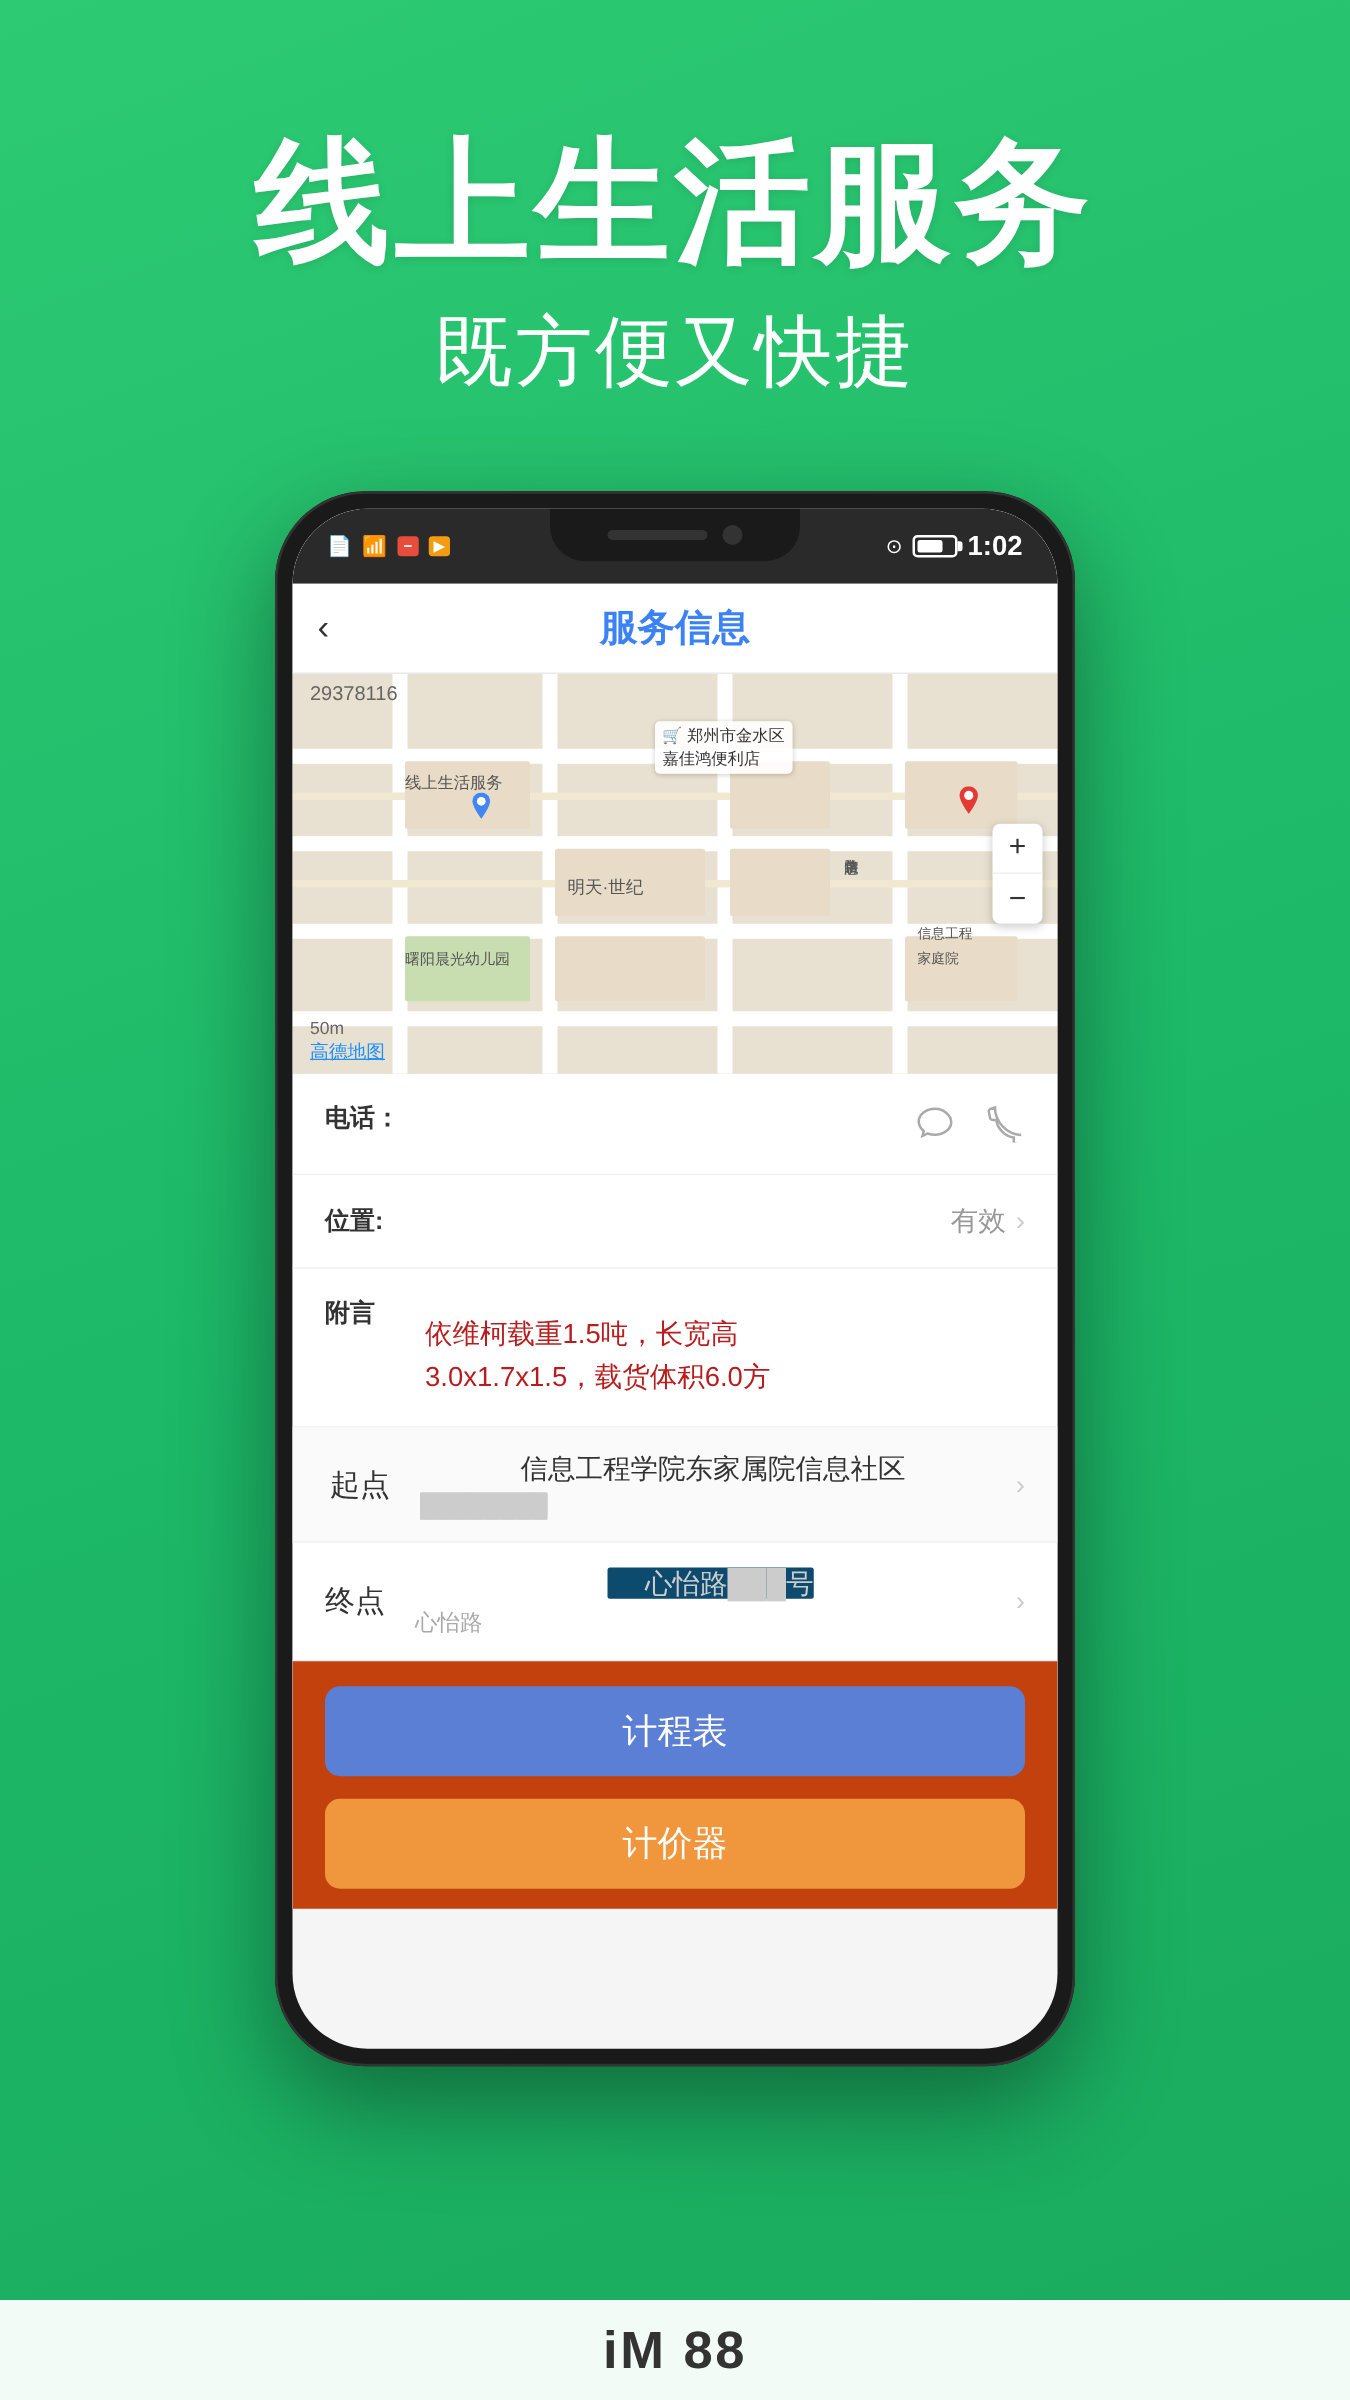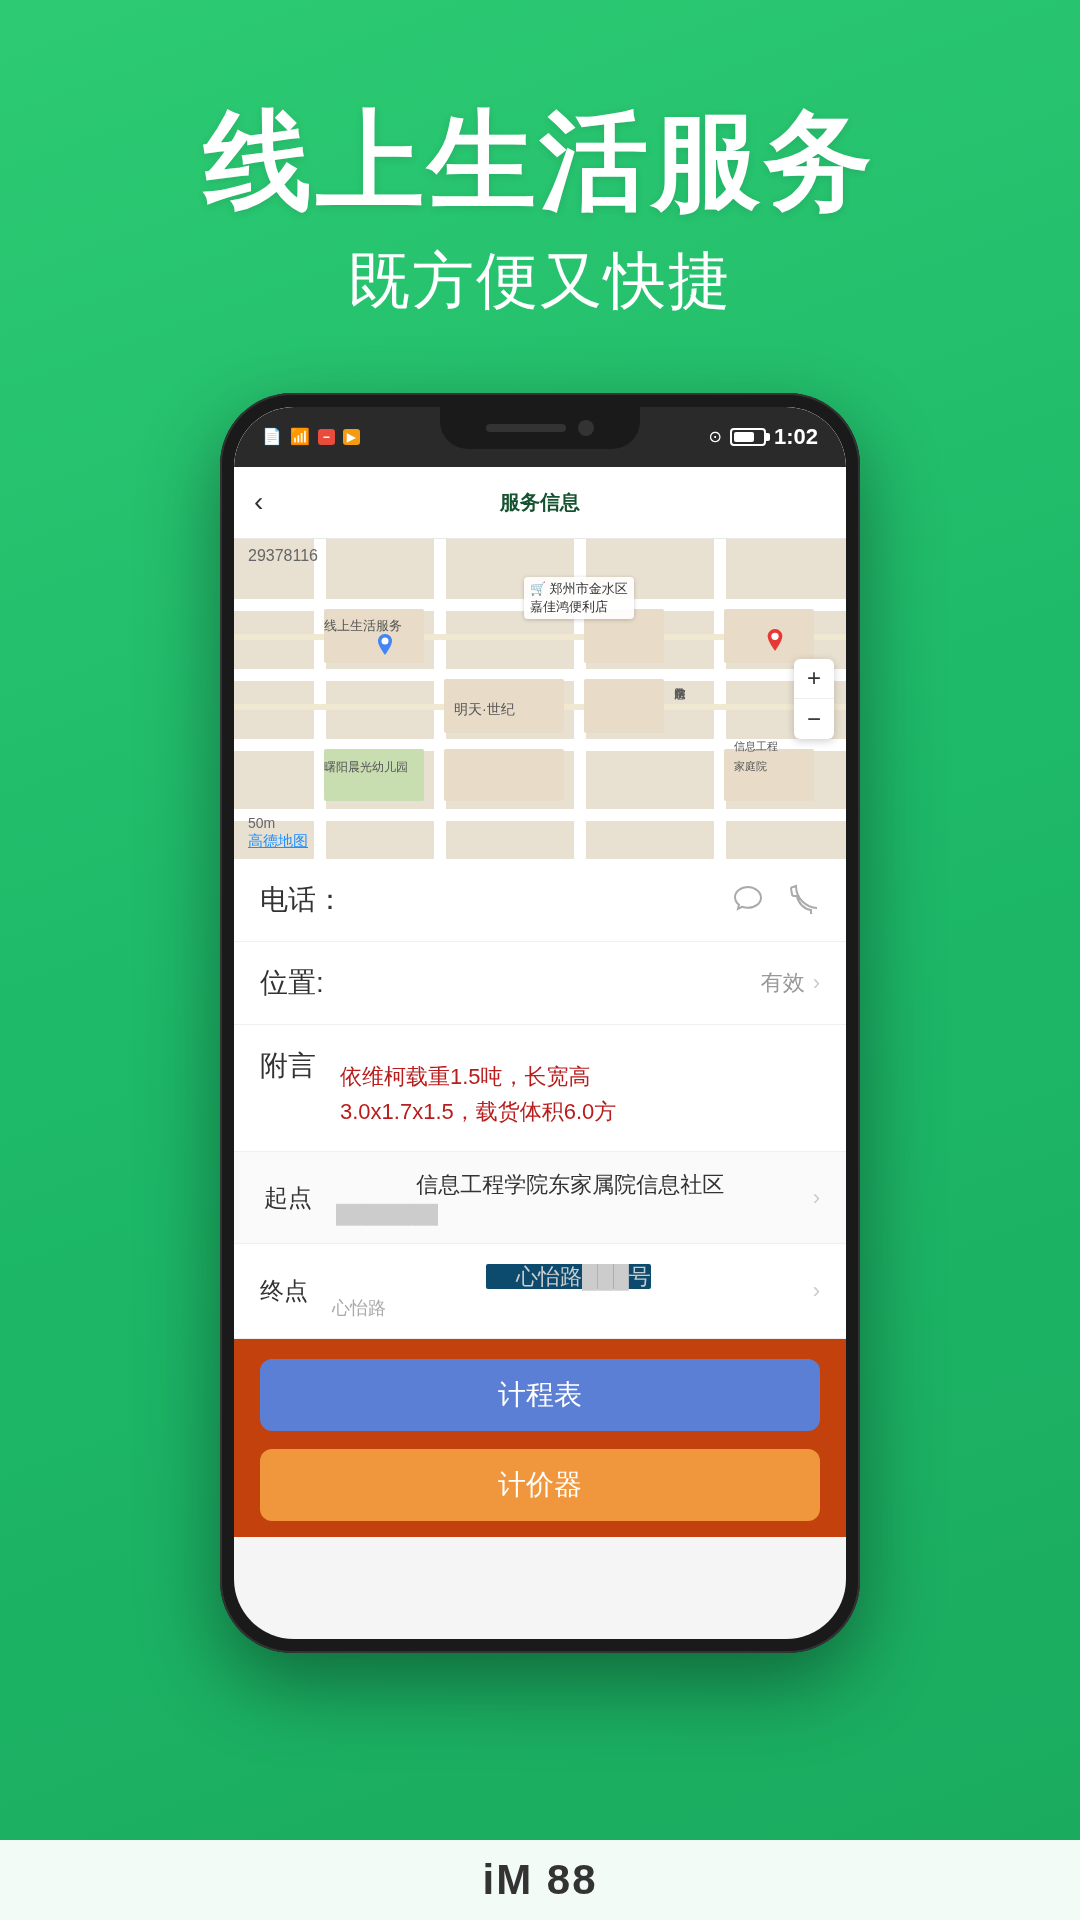--- a/index.html
+++ b/index.html
@@ -155,23 +155,23 @@
       border-bottom: 1px solid #e8e8e8;
     }
     .back-btn {
       position: absolute;
       left: 20px;
       font-size: 28px;
       color: #333;
       font-weight: 300;
     }
     .header-title {
-      font-size: 20px;
+      font-size: 30px;
       font-weight: 600;
-      color: #14532d;
+      color: #3b82f6;
     }
 
     
     .map-area {
       height: 320px;
       background: #e8e0d0;
       position: relative;
       overflow: hidden;
     }
     .map-bg {
@@ -270,24 +270,24 @@
       background: #fff;
       flex: 1;
     }
     .info-row {
       padding: 22px 26px;
       border-bottom: 1px solid #f0f0f0;
       display: flex;
       align-items: flex-start;
     }
     .info-label {
-      font-size: 28px;
+      font-size: 20px;
       color: #333;
       min-width: 80px;
-      font-weight: 400;
+      font-weight: 700;
     }
     .info-value {
       font-size: 24px;
       color: #333;
       flex: 1;
     }
     .info-right {
       display: flex;
       align-items: center;
       gap: 18px;

